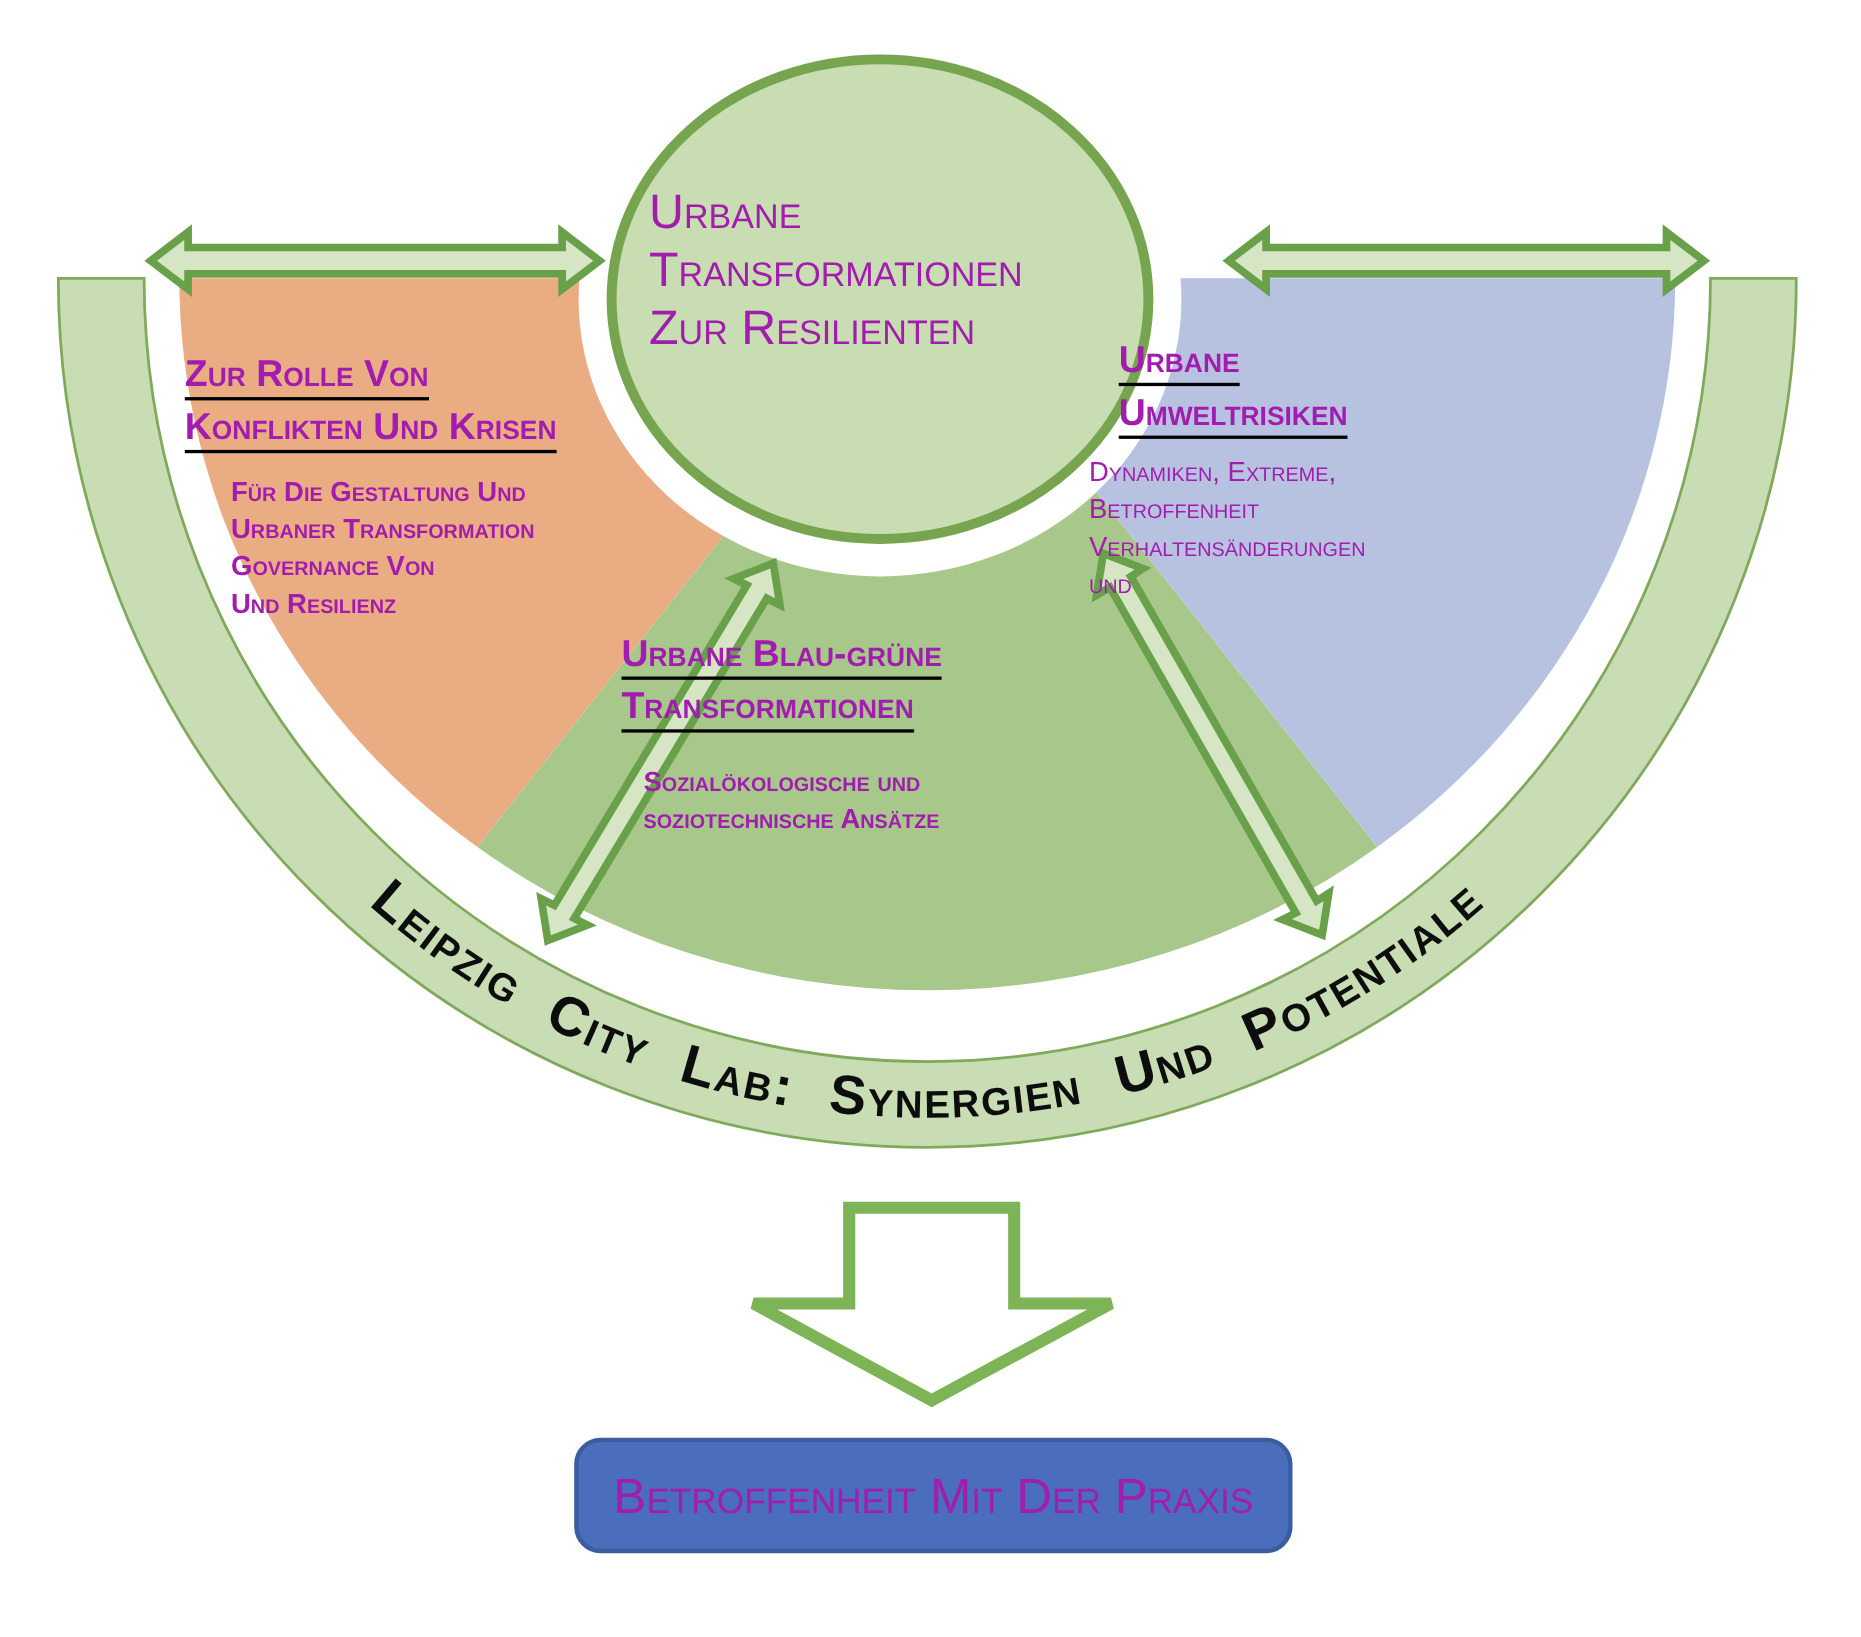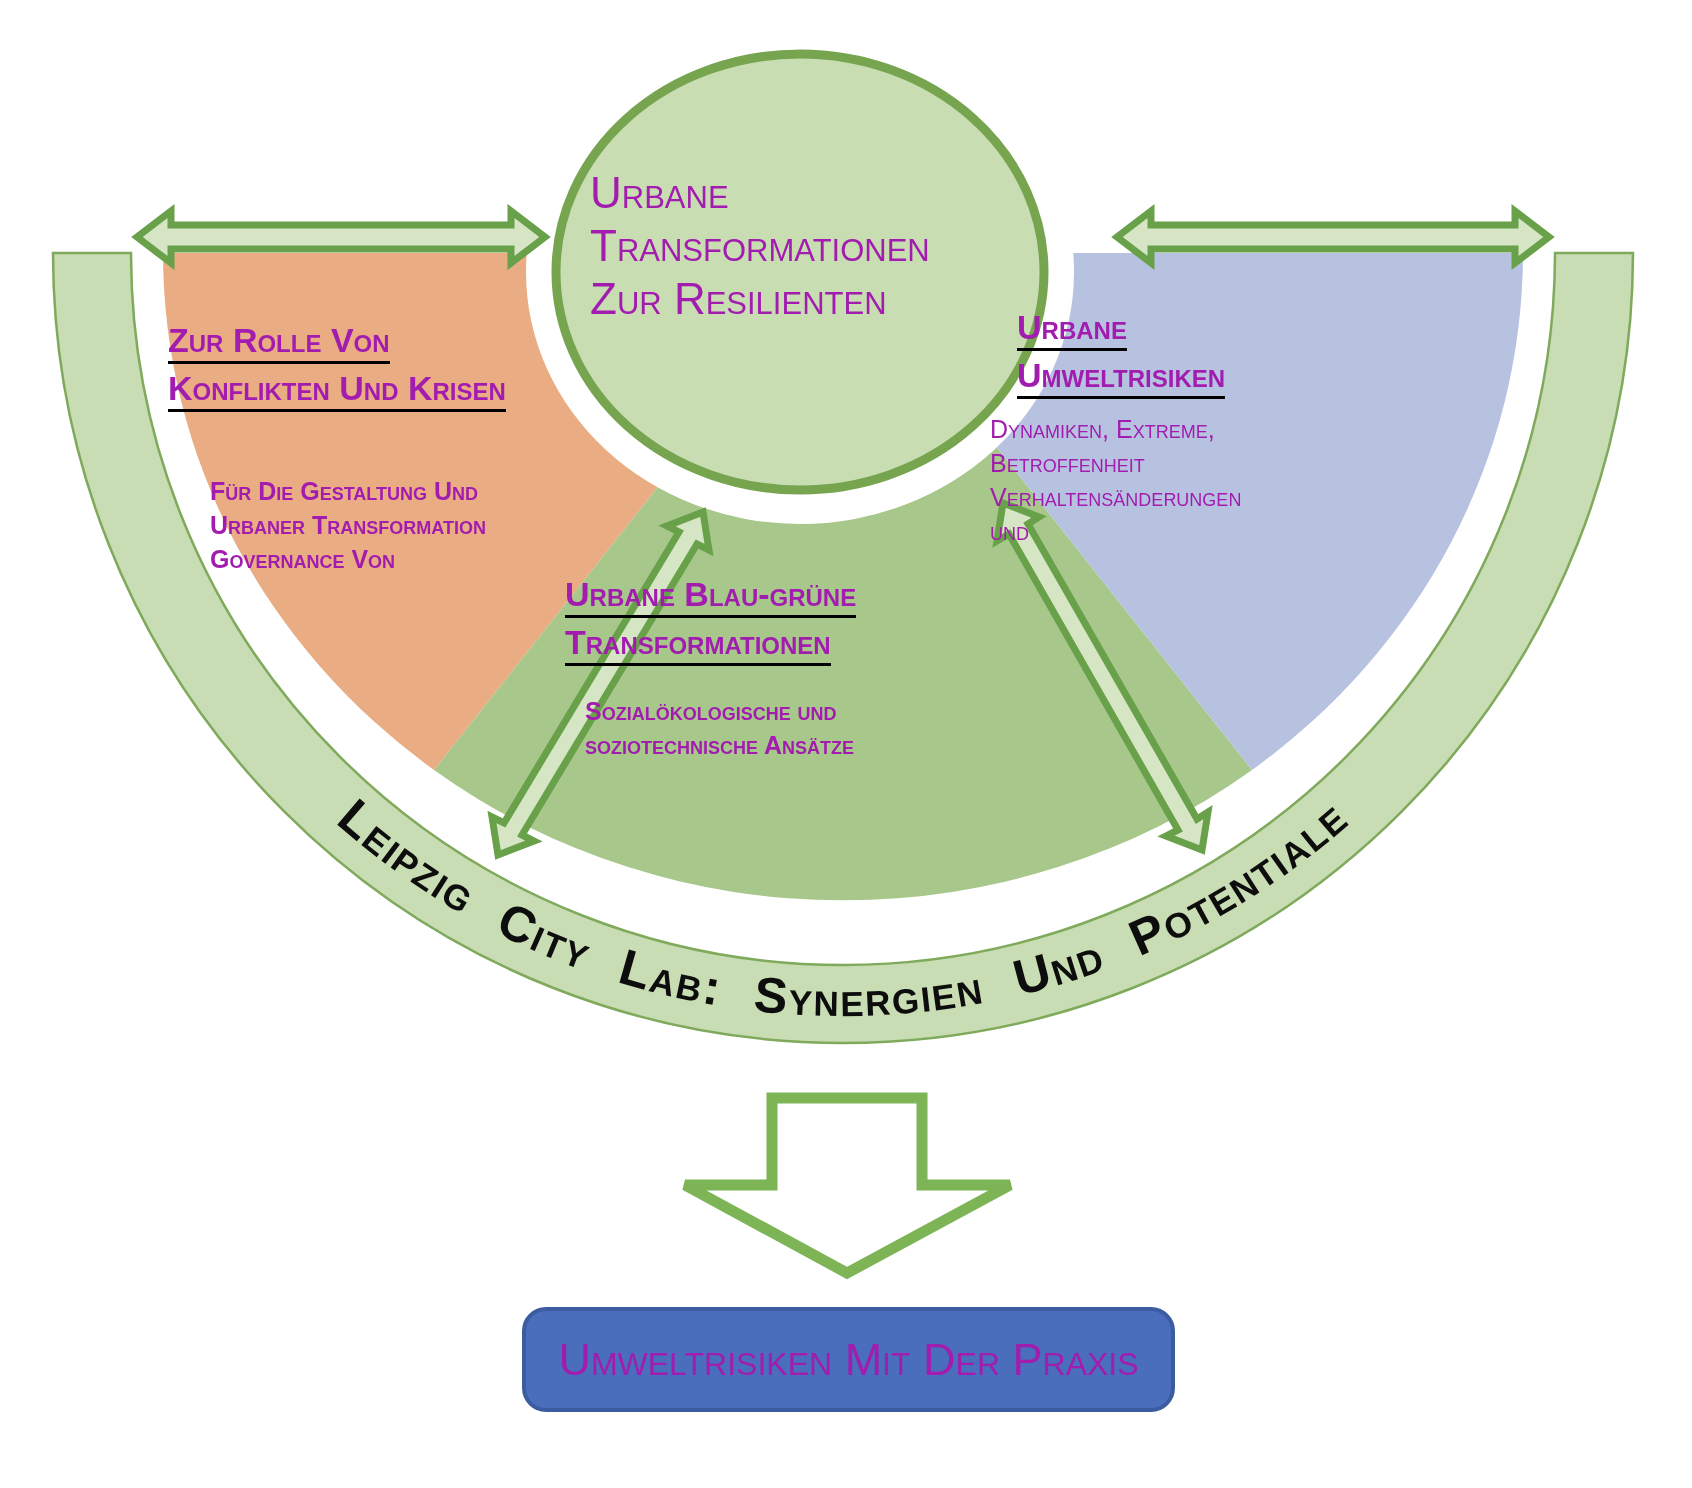--- a/index.html
+++ b/index.html
@@ -12,21 +12,21 @@
   }
   #shapes{position:absolute;left:0;top:0;}
   .tblock{
     position:absolute;
     text-align:left;
     font-variant:small-caps;
     color:#a21caf;
   }
   .circle-text{left:590px;top:166px;width:420px;font-size:44px;line-height:53px;font-weight:400;}
   .wl-head{left:168px;top:316px;width:400px;font-size:34px;line-height:48px;font-weight:700;}
-  .wl-body{left:210px;top:430px;width:360px;font-size:25px;line-height:34px;font-weight:700;margin-top:44px;}
+  .wl-body{left:210px;top:430px;width:360px;font-size:25px;line-height:34px;font-weight:700;}
   .wm-head{left:565px;top:570px;width:460px;font-size:34px;line-height:48px;font-weight:700;}
   .wm-body{left:585px;top:694px;width:420px;font-size:25px;line-height:34px;font-weight:700;}
   .wr-head{left:1017px;top:303px;width:360px;font-size:34px;line-height:48px;font-weight:700;}
   .wr-body{left:990px;top:412px;width:420px;font-size:25px;line-height:34px;font-weight:400;}
   .u{border-bottom:3px solid #000;padding-bottom:2px;}
   .footer-text{
     left:524px;top:1309px;width:649px;height:101px;
     display:flex;align-items:center;justify-content:center;
     font-size:45px;font-weight:400;
   }
@@ -83,20 +83,21 @@
   </div>
 
   <div class="tblock wl-head">
     <div><span class="u">Zur Rolle Von</span></div>
     <div><span class="u">Konflikten Und Krisen</span></div>
   </div>
   <div class="tblock wl-body">
     <div>Für Die Gestaltung Und</div>
     <div>Urbaner Transformation</div>
     <div>Governance Von</div>
+    <div>Und Resilienz</div>
   </div>
 
   <div class="tblock wm-head">
     <div><span class="u">Urbane Blau-grüne</span></div>
     <div><span class="u">Transformationen</span></div>
   </div>
   <div class="tblock wm-body">
     <div>Sozialökologische und</div>
     <div>soziotechnische Ansätze</div>
   </div>
@@ -105,15 +106,15 @@
     <div><span class="u">Urbane</span></div>
     <div><span class="u">Umweltrisiken</span></div>
   </div>
   <div class="tblock wr-body">
     <div>Dynamiken, Extreme,</div>
     <div>Betroffenheit</div>
     <div>Verhaltensänderungen</div>
     <div>und</div>
   </div>
 
-  <div class="tblock footer-text">Umweltrisiken Mit Der Praxis</div>
+  <div class="tblock footer-text">Betroffenheit Mit Der Praxis</div>
 
 </div>
 
 </body></html>

